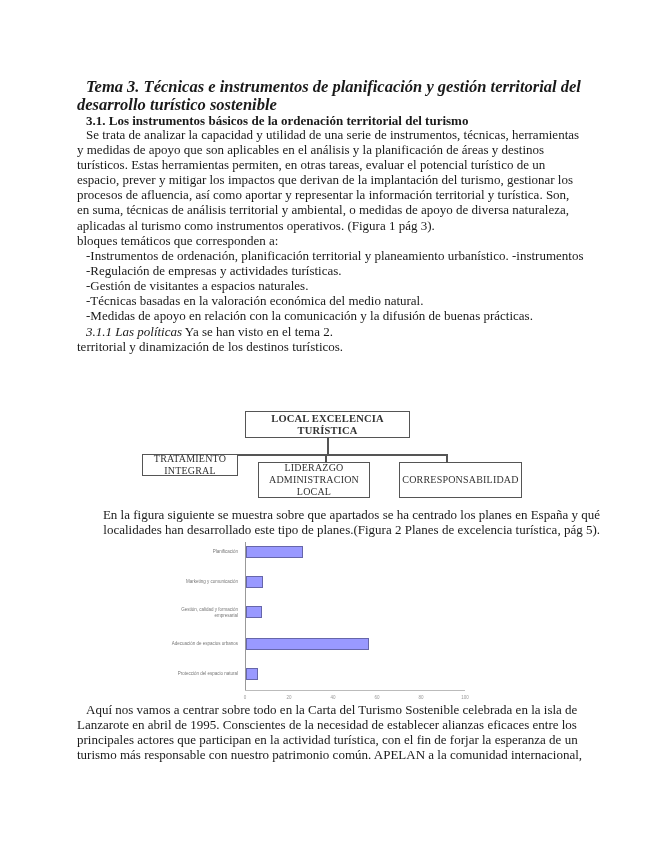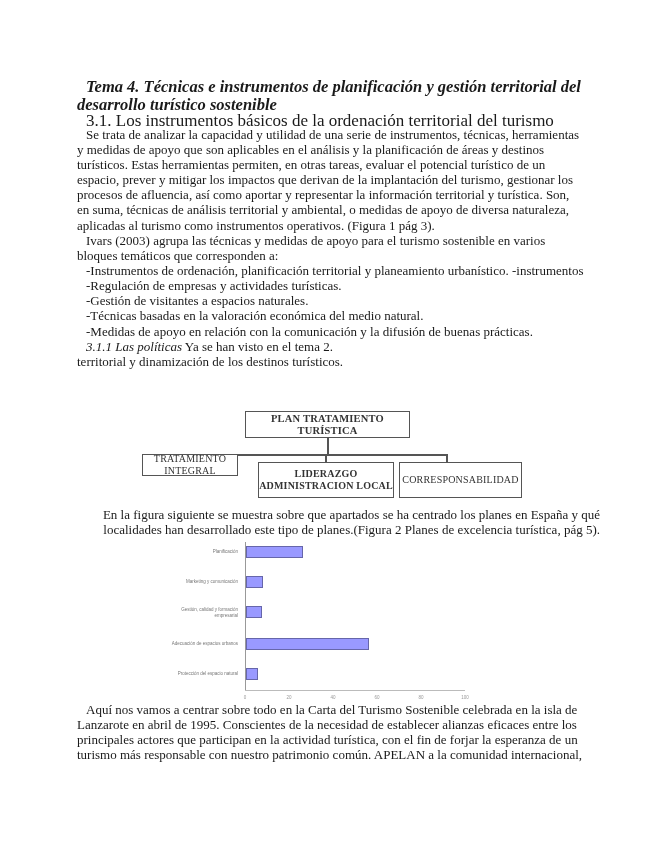--- a/index.html
+++ b/index.html
@@ -2,21 +2,21 @@
 <html><head>
 <meta charset="utf-8">
 <style>
   html, body { margin: 0; padding: 0; background: #ffffff; }
   body { width: 655px; height: 848px; position: relative; overflow: hidden;
          font-family: "Liberation Serif", "DejaVu Serif", serif; color: #1a1a1a; }
   .page { position: absolute; left: 0; top: 0; width: 655px; height: 848px; }
   .title { position: absolute; left: 77px; top: 78px; width: 520px;
            font-size: 16.5px; font-weight: bold; font-style: italic; line-height: 18px; }
   .title .l1 { padding-left: 9px; display: block; }
-  .h2 { position: absolute; left: 86px; top: 113px; font-size: 17px; font-weight: normal; line-height: 15px; }
+  .h2 { position: absolute; left: 86px; top: 113px; font-size: 13px; font-weight: bold; line-height: 15px; }
   .para { position: absolute; left: 77px; width: 520px; font-size: 13px; line-height: 15.1px; }
   .para .ln { display: block; white-space: nowrap; }
   .para .ind { padding-left: 9px; }
   .it { font-style: italic; }
   .center { text-align: right; }
 
   
   .org { position: absolute; left: 0; top: 0; width: 655px; height: 848px; pointer-events: none; }
   .obox { position: absolute; border: 1.5px solid #555; background: #fff; box-sizing: border-box;
           font-family: "Liberation Serif", serif; font-size: 10px; color: #333; letter-spacing: 0.2px;
@@ -32,60 +32,59 @@
          font-size: 4.5px; color: #777; text-align: right; line-height: 6px; }
   .bar { position: absolute; left: 76px; height: 12px; background: #9999ff; border: 1px solid #6666aa; box-sizing: border-box; }
   .tick { position: absolute; top: 155px; font-family: "Liberation Sans", sans-serif; font-size: 4.5px; color: #999; transform: translateX(-50%); }
 </style>
 </head>
 <body>
 
 <div class="page">
 
   <div class="title">
-    <span class="l1">Tema 4. Técnicas e instrumentos de planificación y gestión territorial del</span>
+    <span class="l1">Tema 3. Técnicas e instrumentos de planificación y gestión territorial del</span>
     <span>desarrollo turístico sostenible</span>
   </div>
 
   <div class="h2">3.1. Los instrumentos básicos de la ordenación territorial del turismo</div>
 
   <div class="para" style="top:127px;">
     <span class="ln ind">Se trata de analizar la capacidad y utilidad de una serie de instrumentos, técnicas, herramientas</span>
     <span class="ln">y medidas de apoyo que son aplicables en el análisis y la planificación de áreas y destinos</span>
     <span class="ln">turísticos. Estas herramientas permiten, en otras tareas, evaluar el potencial turístico de un</span>
     <span class="ln">espacio, prever y mitigar los impactos que derivan de la implantación del turismo, gestionar los</span>
     <span class="ln">procesos de afluencia, así como aportar y representar la información territorial y turística. Son,</span>
     <span class="ln">en suma, técnicas de análisis territorial y ambiental, o medidas de apoyo de diversa naturaleza,</span>
     <span class="ln">aplicadas al turismo como instrumentos operativos. (Figura 1 pág 3).</span>
   </div>
 
   <div class="para" style="top:233px;">
-    <span class="ln ind">Ivars (2003) agrupa las técnicas y medidas de apoyo para el turismo sostenible en varios</span>
     <span class="ln">bloques temáticos que corresponden a:</span>
     <span class="ln ind">-Instrumentos de ordenación, planificación territorial y planeamiento urbanístico. -instrumentos</span>
     <span class="ln ind">-Regulación de empresas y actividades turísticas.</span>
     <span class="ln ind">-Gestión de visitantes a espacios naturales.</span>
     <span class="ln ind">-Técnicas basadas en la valoración económica del medio natural.</span>
     <span class="ln ind">-Medidas de apoyo en relación con la comunicación y la difusión de buenas prácticas.</span>
     <span class="ln ind"><span class="it">3.1.1 Las políticas</span><span> Ya se han visto en el tema 2.</span></span>
     <span class="ln">territorial y dinamización de los destinos turísticos.</span>
   </div>
 
   <div class="org">
-    <div class="obox top" style="left:245px; top:411px; width:165px; height:27px;">PLAN TRATAMIENTO TURÍSTICA</div>
+    <div class="obox top" style="left:245px; top:411px; width:165px; height:27px;">LOCAL EXCELENCIA TURÍSTICA</div>
     <div class="oline" style="left:327px; top:438px; width:1.5px; height:17px;"></div>
     <div class="oline" style="left:196px; top:454px; width:251px; height:1.5px;"></div>
     <div class="oline" style="left:196px; top:454px; width:1.5px; height:8px;"></div>
     <div class="oline" style="left:325px; top:454px; width:1.5px; height:8px;"></div>
     <div class="oline" style="left:446px; top:454px; width:1.5px; height:8px;"></div>
 
     <div class="obox" style="left:142px; top:454px; width:96px; height:22px;">
       <div><span>TRATAMIENTO</span><br><span>INTEGRAL</span></div>
     </div>
-    <div class="obox" style="left:258px; top:462px; width:136px; height:36px;font-weight:bold;">
+    <div class="obox" style="left:258px; top:462px; width:112px; height:36px;">
       <div><span>LIDERAZGO</span><br><span>ADMINISTRACION LOCAL</span></div>
     </div>
     <div class="obox" style="left:399px; top:462px; width:123px; height:36px;">
       <span>CORRESPONSABILIDAD</span>
     </div>
   </div>
 
   <div class="para center" style="top:507px; left:70px; width:530px;">
     <span class="ln">En la figura siguiente se muestra sobre que apartados se ha centrado los planes en España y qué</span>
     <span class="ln">localidades han desarrollado este tipo de planes.(Figura 2 Planes de excelencia turística, pág 5).</span>

